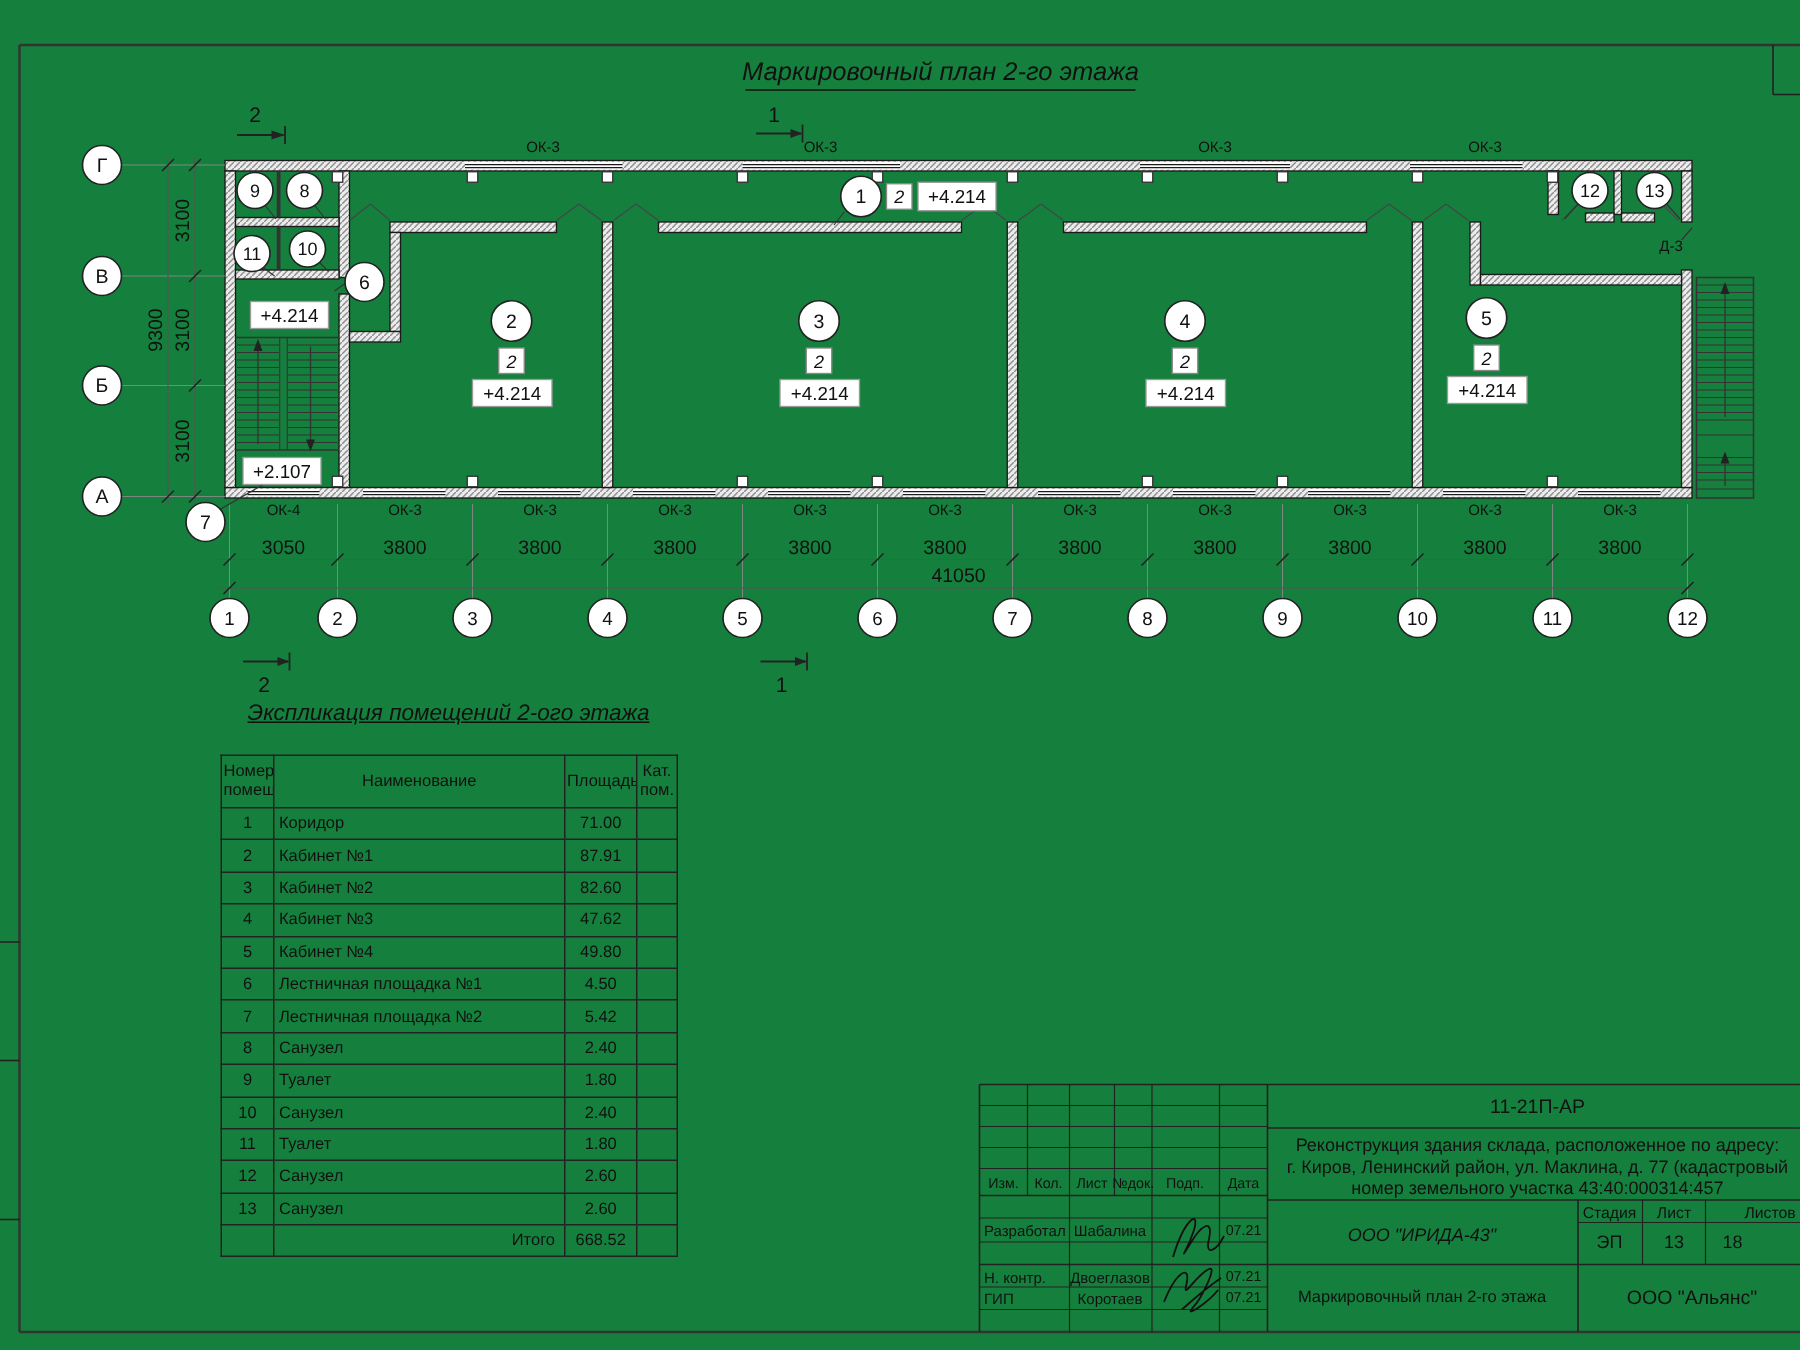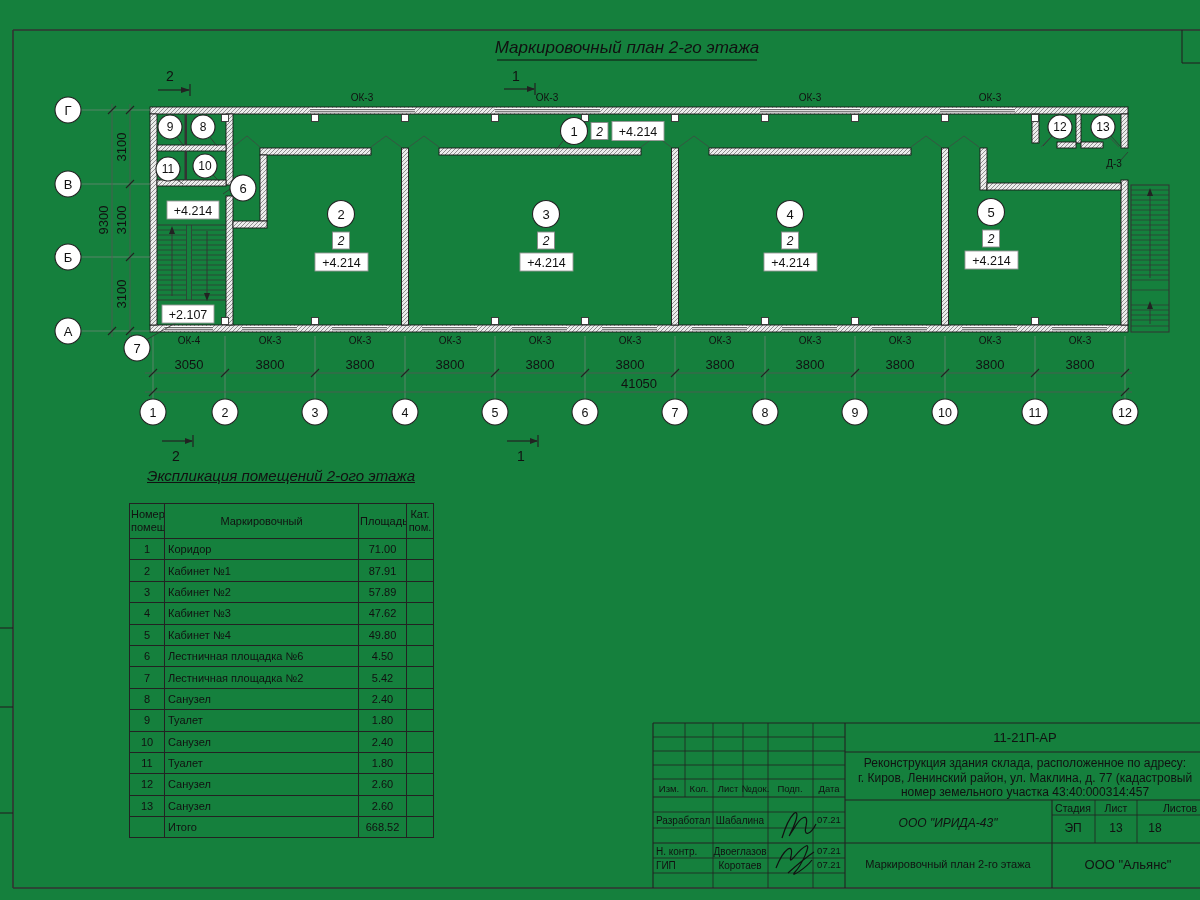--- a/index.html
+++ b/index.html
@@ -23,28 +23,28 @@
   .tick{stroke:#222;stroke-width:1.1}
   .axc{fill:#fff;stroke:#222;stroke-width:1.1}
   .mbox{fill:#fff;stroke:#999;stroke-width:0.9}
   .msq{fill:#fff;stroke:#888;stroke-width:0.9}
   .lead{stroke:#333;stroke-width:0.8}
   .cut{stroke:#222;stroke-width:1.2}
   .frame{stroke:#333;stroke-width:1.6}
   .tb{stroke:#222;stroke-width:1.1}
   .tbl{stroke:#222;stroke-width:0.8}
   .sig{stroke:#111;stroke-width:1.2;fill:none}
-  .schedule{position:absolute;left:129px;top:467px;width:304px;}
+  .schedule{position:absolute;left:147px;top:467px;width:304px;}
   .schedule-title{font-style:italic;font-size:15px;text-decoration:underline;text-align:center;color:#111;}
   .schedule table{border-collapse:collapse;margin-top:19px;width:304px;table-layout:fixed;}
   .schedule th,.schedule td{border:1.2px solid #222;font-size:11px;font-weight:normal;color:#111;overflow:hidden;white-space:nowrap;}
   .schedule th{height:34px;text-align:center;white-space:normal;line-height:1.15;padding:0 1px;}
   .schedule td{height:20.4px;padding:0 3px;}
   .schedule td.c{text-align:center;padding:0;}
-  .schedule td.r{padding-right:6px;}
+  .schedule td.r{text-align:right;padding-right:6px;}
 </style>
 </head>
 <body>
 
 <div class="sheet">
 <svg width="1200" height="900" viewBox="0 0 1200 900">
   <defs>
     <pattern id="h" width="4" height="4" patternUnits="userSpaceOnUse">
       <rect width="4" height="4" fill="#ececec"></rect>
       <path d="M0 4 L4 0" stroke="#8f8f8f" stroke-width="1"></path>
@@ -536,57 +536,57 @@
   <table>
     <colgroup>
           <col style="width:35px">
           <col style="width:194px">
           <col style="width:48px">
           <col style="width:27px">
         </colgroup>
     <tbody>
           <tr>
       <th>Номер помещ.</th>
-      <th>Маркировочный</th>
+      <th>Наименование</th>
       <th>Площадь</th>
       <th>Кат. пом.</th>
     </tr>
     <tr>
             <td class="c">1</td>
             <td>Коридор</td>
             <td class="c">71.00</td>
             <td class="c"></td>
           </tr>
     <tr>
             <td class="c">2</td>
             <td>Кабинет №1</td>
             <td class="c">87.91</td>
             <td class="c"></td>
           </tr>
     <tr>
             <td class="c">3</td>
             <td>Кабинет №2</td>
-            <td class="c">57.89</td>
+            <td class="c">82.60</td>
             <td class="c"></td>
           </tr>
     <tr>
             <td class="c">4</td>
             <td>Кабинет №3</td>
             <td class="c">47.62</td>
             <td class="c"></td>
           </tr>
     <tr>
             <td class="c">5</td>
             <td>Кабинет №4</td>
             <td class="c">49.80</td>
             <td class="c"></td>
           </tr>
     <tr>
             <td class="c">6</td>
-            <td>Лестничная площадка №6</td>
+            <td>Лестничная площадка №1</td>
             <td class="c">4.50</td>
             <td class="c"></td>
           </tr>
     <tr>
             <td class="c">7</td>
             <td>Лестничная площадка №2</td>
             <td class="c">5.42</td>
             <td class="c"></td>
           </tr>
     <tr>

